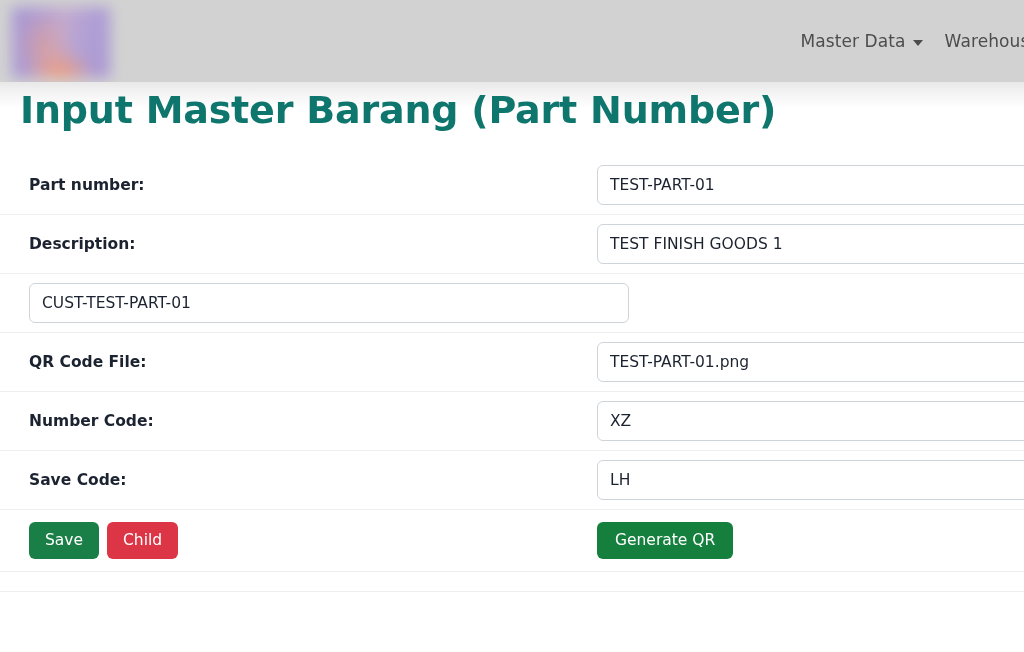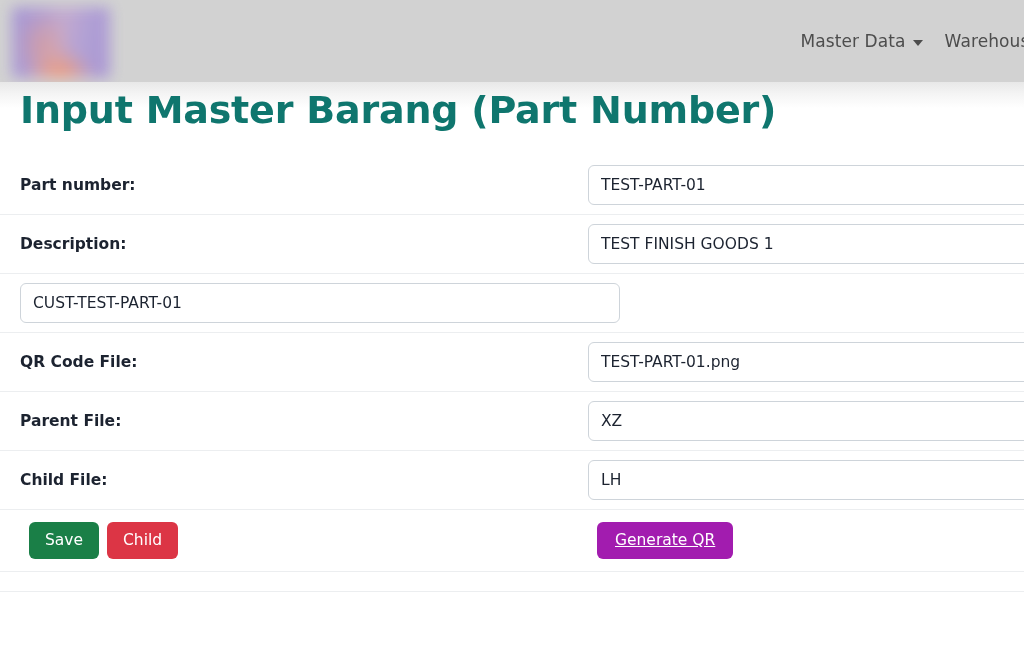--- a/index.html
+++ b/index.html
@@ -81,21 +81,21 @@
 
   
   .form-wrap {
     margin-top: 24px;
   }
   .row {
     display: flex;
     align-items: center;
     height: 59px;
     border-bottom: 1px solid #eceef0;
-    padding-left: 20px;
+    padding-left: 29px;
   }
   .row:first-child { border-top: none; }
   .label {
     width: 568px;
     flex: 0 0 568px;
     font-size: 15.5px;
     font-weight: 700;
     color: #1c2330;
   }
   .field { flex: 1 1 auto; }
@@ -133,21 +133,21 @@
     border-radius: 6px;
     color: #ffffff;
     font-family: "DejaVu Sans", "Liberation Sans", sans-serif;
     font-size: 15.5px;
     line-height: 1;
     padding: 11px 16px;
     cursor: pointer;
   }
   .btn-save   { background: #1a7f47; }
   .btn-cancel { background: #dc3545; }
-  .btn-qr     { background: #a21caf; padding: 11px 18px; text-decoration: underline; }
+  .btn-qr     { background: #15803d; padding: 11px 18px; }
 
   .bottom-rule {
     border-bottom: 1px solid #eceef0;
     height: 20px;
   }
 </style>
 </head>
 <body>
 
 <div class="navbar">
@@ -190,28 +190,28 @@
   </div>
 
   <div class="row">
     <div class="label">QR Code File:</div>
     <div class="field">
       <input class="input" type="text" value="TEST-PART-01.png" style="">
     </div>
   </div>
 
   <div class="row">
-    <div class="label">Parent File:</div>
+    <div class="label">Number Code:</div>
     <div class="field">
       <input class="input" type="text" value="XZ" style="">
     </div>
   </div>
 
   <div class="row">
-    <div class="label">Child File:</div>
+    <div class="label">Save Code:</div>
     <div class="field">
       <input class="input" type="text" value="LH" style="">
     </div>
   </div>
 
 
   <div class="action-row">
     <div class="btn-group">
       <button class="btn btn-save">Save</button>
       <button class="btn btn-cancel">Child</button>

